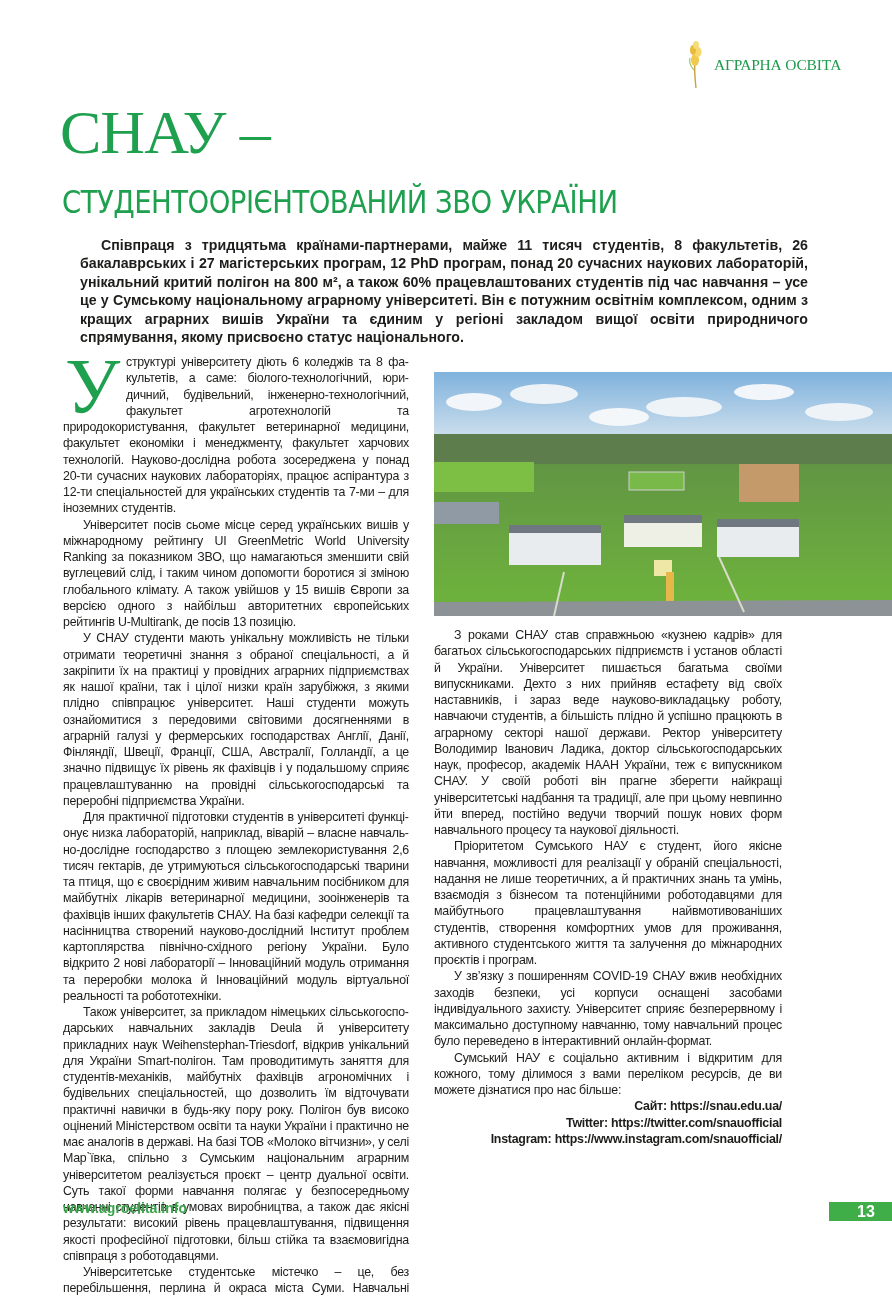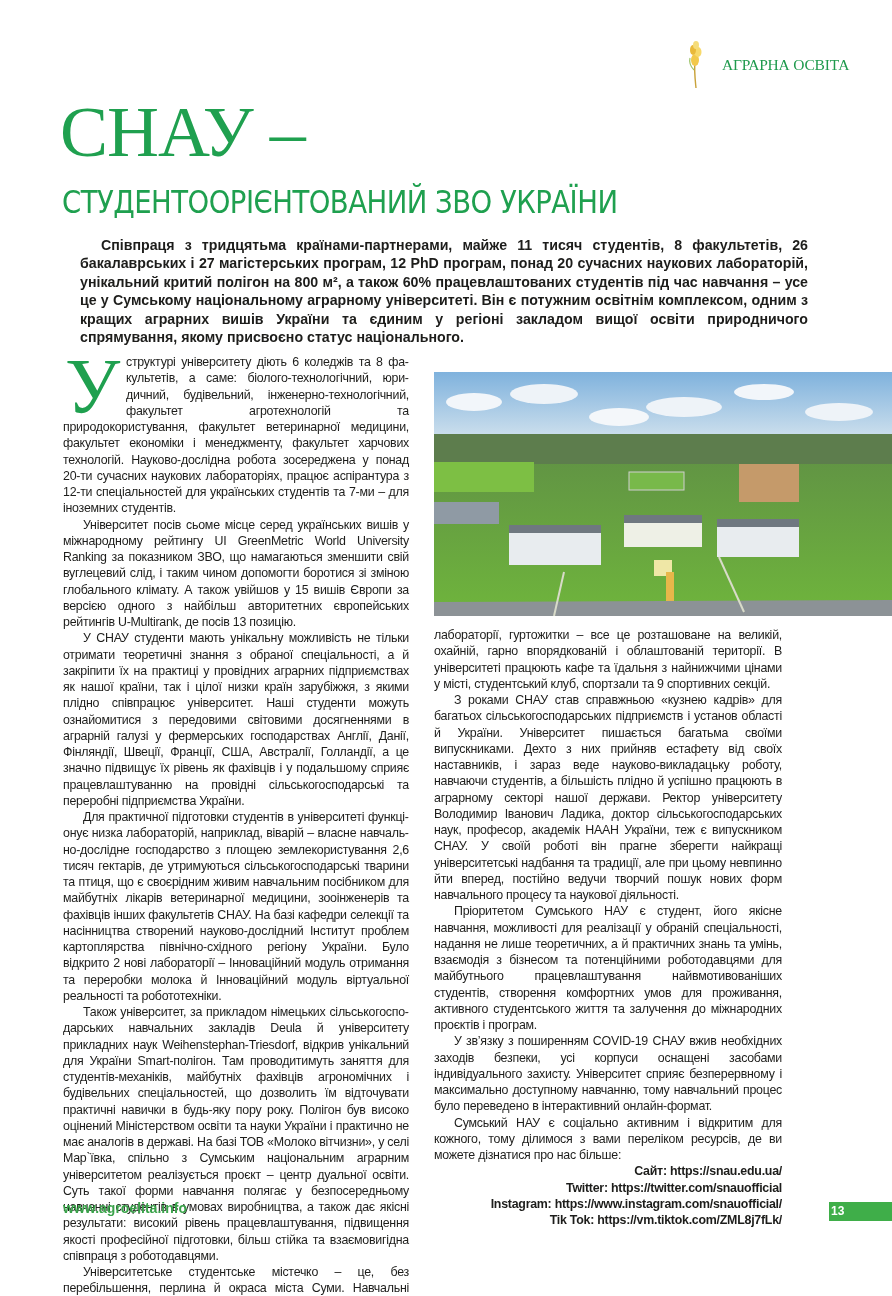--- a/index.html
+++ b/index.html
@@ -1,43 +1,43 @@
 <!DOCTYPE html>
 <html><head>
 <meta charset="utf-8">
 <style>
   * { box-sizing: border-box; margin: 0; padding: 0; }
   html, body { width: 892px; height: 1296px; background: #ffffff; overflow: hidden; }
   body { position: relative; font-family: "Liberation Sans", "DejaVu Sans", sans-serif; color: #1d1d1b; }
 
   .section-logo { position: absolute; left: 686px; top: 40px; height: 50px; display: flex; align-items: center; }
   .section-logo svg { width: 20px; height: 50px; }
-  .section-logo .label { font-family: "Liberation Serif", "DejaVu Serif", serif; font-size: 15.5px; color: #1f9a4d; margin-left: 16px; letter-spacing: -0.2px; }
+  .section-logo .label { font-family: "Liberation Serif", "DejaVu Serif", serif; font-size: 15.5px; color: #1f9a4d; margin-left: 8px; letter-spacing: -0.2px; }
 
-  .title-main { position: absolute; left: 60px; top: 92px; font-family: "Liberation Serif", "DejaVu Serif", serif; font-size: 72px; line-height: 80px; color: #1fa04f; font-weight: normal; letter-spacing: -1px; }
+  .title-main { position: absolute; left: 60px; top: 92px; font-family: "Liberation Serif", "DejaVu Serif", serif; font-size: 62px; line-height: 80px; color: #1fa04f; font-weight: normal; letter-spacing: -1px; }
   .title-sub { position: absolute; left: 62px; top: 182px; font-family: "DejaVu Sans", "Liberation Sans", sans-serif; font-size: 32px; line-height: 40px; color: #1fa04f; letter-spacing: -0.6px; transform: scaleX(0.86); transform-origin: left top; white-space: nowrap; font-weight: normal; }
 
   .lead { position: absolute; left: 80px; top: 236px; width: 728px; font-size: 14.2px; line-height: 18.4px; font-weight: bold; text-align: justify; text-indent: 21px; color: #1d1d1b; }
 
   .col { position: absolute; font-size: 12.4px; line-height: 16.25px; color: #1d1d1b; letter-spacing: -0.25px; }
   .col p { text-indent: 20px; text-align: justify; hyphens: manual; }
   .col-left { left: 63px; top: 354px; width: 346px; }
   .col-right { left: 434px; top: 627px; width: 348px; }
 
   .dropcap { float: left; font-family: "Liberation Serif", "DejaVu Serif", serif; color: #1fa04f; font-size: 78px; line-height: 60px; height: 54px; margin: 2px 6px 0 0; padding-left: 2px; }
   .col-left p.first { text-indent: 0; }
 
   .photo { position: absolute; left: 434px; top: 372px; width: 458px; height: 244px; overflow: hidden; }
   .photo svg { width: 100%; height: 100%; display: block; }
 
   .links { text-align: right; font-weight: bold; margin-top: 0; }
   .links div { text-indent: 0; }
 
   .footer-url { position: absolute; left: 63px; top: 1200px; font-family: Liberation Sans, sans-serif; font-size: 14px; color: #3aa34a; font-weight: bold; }
-  .page-num { position: absolute; left: 829px; top: 1202px; width: 63px; height: 19px; background: #3fae49; color: #ffffff; font-weight: bold; font-size: 12px; line-height: 19px; padding-left: 2px; }
+  .page-num { position: absolute; left: 829px; top: 1202px; width: 63px; height: 19px; background: #3fae49; color: #ffffff; font-weight: bold; font-size: 16px; line-height: 19px; padding-left: 28px; }
 </style>
 </head>
 <body>
 
 <div class="section-logo">
   <svg viewBox="0 0 20 50">
     <path d="M10 48 C9 38 8 30 9 22" stroke="#c9a23a" stroke-width="1.4" fill="none"></path>
     <ellipse cx="9" cy="20" rx="4" ry="6" fill="#f2c94c"></ellipse>
     <ellipse cx="12" cy="12" rx="3.5" ry="5" fill="#f7d96b"></ellipse>
     <ellipse cx="7" cy="10" rx="3" ry="5" fill="#e9b93a"></ellipse>
@@ -94,27 +94,25 @@
     <rect x="283" y="147" width="82" height="8" fill="#6f7880"></rect>
     <rect x="220" y="188" width="18" height="16" fill="#efe7a6"></rect>
     <rect x="232" y="200" width="8" height="36" fill="#e8b74a"></rect>
     <path d="M0 230 L458 228 L458 244 L0 244 Z" fill="#8c9296"></path>
     <path d="M130 200 L120 244" stroke="#d8dbc9" stroke-width="2"></path>
     <path d="M285 185 L310 240" stroke="#d8dbc9" stroke-width="2"></path>
   </svg>
 </div>
 
 <div class="col col-right">
-  <p style="text-indent:0">лабораторії, гуртожитки – все це розташоване на великій, охай­ній, гарно впорядкованій і облаштованій території. В універ­ситеті працюють кафе та їдальня з найнижчими цінами у місті, студентський клуб, спортзали та 9 спортивних секцій.</p>
   <p>З роками СНАУ став справжньою «кузнею кадрів» для багатьох сільськогосподарських підприємств і установ області й України. Університет пишається багатьма своїми випускника­ми. Дехто з них прийняв естафету від своїх наставників, і зараз веде науково-викладацьку роботу, навчаючи студентів, а біль­шість плідно й успішно працюють в аграрному секторі нашої держави. Ректор університету Володимир Іванович Ладика, доктор сільськогосподарських наук, професор, академік НААН України, теж є випускником СНАУ. У своїй роботі він прагне збе­регти найкращі університетські надбання та традиції, але при цьому невпинно йти вперед, постійно ведучи творчий пошук нових форм навчального процесу та наукової діяльності.</p>
   <p>Пріоритетом Сумського НАУ є студент, його якісне навчання, можливості для реалізації у обраній спеціальності, надання не лише теоретичних, а й практичних знань та умінь, взаємодія з бізнесом та потенційними роботодавцями для майбутнього працевлаштування найвмотивованіших студентів, створення комфортних умов для проживання, активного студентського життя та залучення до міжнародних проєктів і програм.</p>
   <p>У зв’язку з поширенням COVID-19 СНАУ вжив необхідних заходів безпеки, усі корпуси оснащені засобами індивідуально­го захисту. Університет сприяє безперервному і максимально доступному навчанню, тому навчальний процес було переведе­но в інтерактивний онлайн-формат.</p>
   <p>Сумський НАУ є соціально активним і відкритим для кожного, тому ділимося з вами переліком ресурсів, де ви можете дізнати­ся про нас більше:</p>
   <div class="links">
     <div>Сайт: https://snau.edu.ua/</div>
     <div>Twitter: https://twitter.com/snauofficial</div>
     <div>Instagram: https://www.instagram.com/snauofficial/</div>
-    <div>Tik Tok: https://vm.tiktok.com/ZML8j7fLk/</div>
   </div>
 </div>
 
 <div class="footer-url">www.agroelita.info</div>
 <div class="page-num">13</div>
 
 </body></html>

